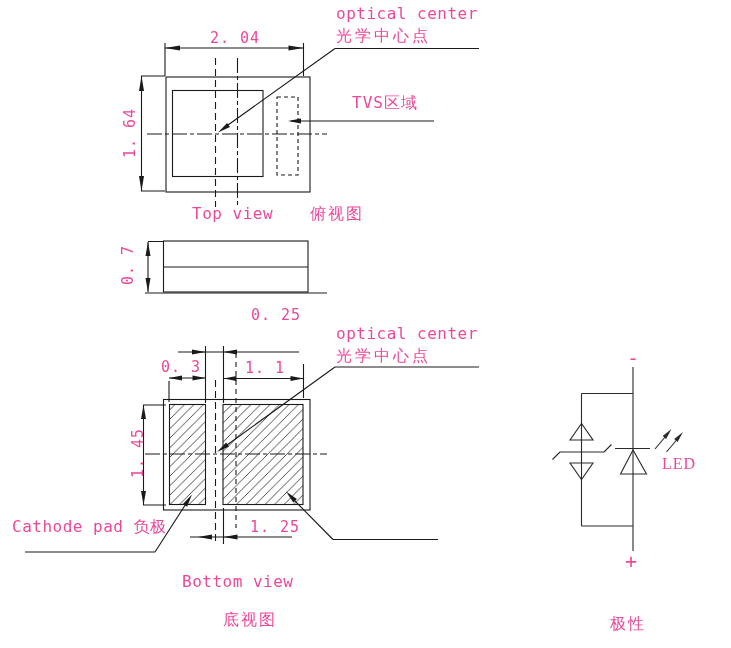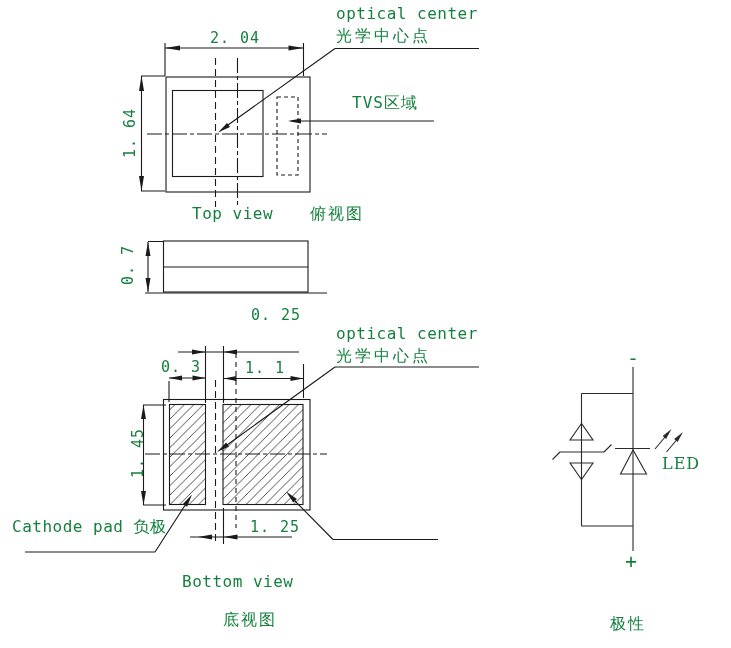--- a/index.html
+++ b/index.html
@@ -1,17 +1,17 @@
 <!DOCTYPE html>
 <html><head>
 <meta charset="utf-8">
 <style>
   html,body{margin:0;padding:0;background:#fff;}
   #canvas{position:relative;width:731px;height:648px;background:#ffffff;overflow:hidden;
-          font-family:"DejaVu Sans Mono","Liberation Mono",monospace;color:#15803d;}
+          font-family:"DejaVu Sans Mono","Liberation Mono",monospace;color:#ec4899;}
   #canvas svg{position:absolute;left:0;top:0;}
   .lbl{position:absolute;white-space:nowrap;font-size:16px;line-height:1;letter-spacing:0.5px;}
   .dim{position:absolute;white-space:nowrap;font-size:15px;line-height:1;letter-spacing:1px;}
   .dim-v{position:absolute;white-space:nowrap;font-size:15px;line-height:1;letter-spacing:1px;
          transform:translate(-50%,-50%) rotate(-90deg);}
   .caption{position:absolute;white-space:nowrap;font-size:16px;line-height:1;letter-spacing:2px;}
   .sign{position:absolute;white-space:nowrap;font-size:20px;line-height:1;}
   .serif{font-family:"DejaVu Serif","Liberation Serif",serif;letter-spacing:1px;}
 </style>
 </head>
@@ -130,16 +130,16 @@
   <span class="dim" style="left:161px;top:360px;">0. 3</span>
   <span class="dim" style="left:245px;top:361px;">1. 1</span>
   <span class="dim-v" style="left:138px;top:453px;">1. 45</span>
   <span class="dim" style="left:250px;top:520px;">1. 25</span>
   <span class="lbl" style="left:12px;top:519px;">Cathode pad 负极</span>
   <span class="lbl" style="left:182px;top:550px;margin-top:24px;">Bottom view</span>
   <span class="caption" style="left:195px;top:612px;margin-left:28px;">底视图</span>
 
   <span class="sign" style="left:627px;top:348px;">-</span>
   <span class="sign" style="left:625px;top:551px;">+</span>
-  <span class="lbl serif" style="left:662px;top:456px;">LED</span>
+  <span class="lbl serif" style="left:662px;top:456px;font-family:Liberation Serif, serif;">LED</span>
   <span class="caption" style="left:610px;top:616px;">极性</span>
 
 </div>
 
 </body></html>

